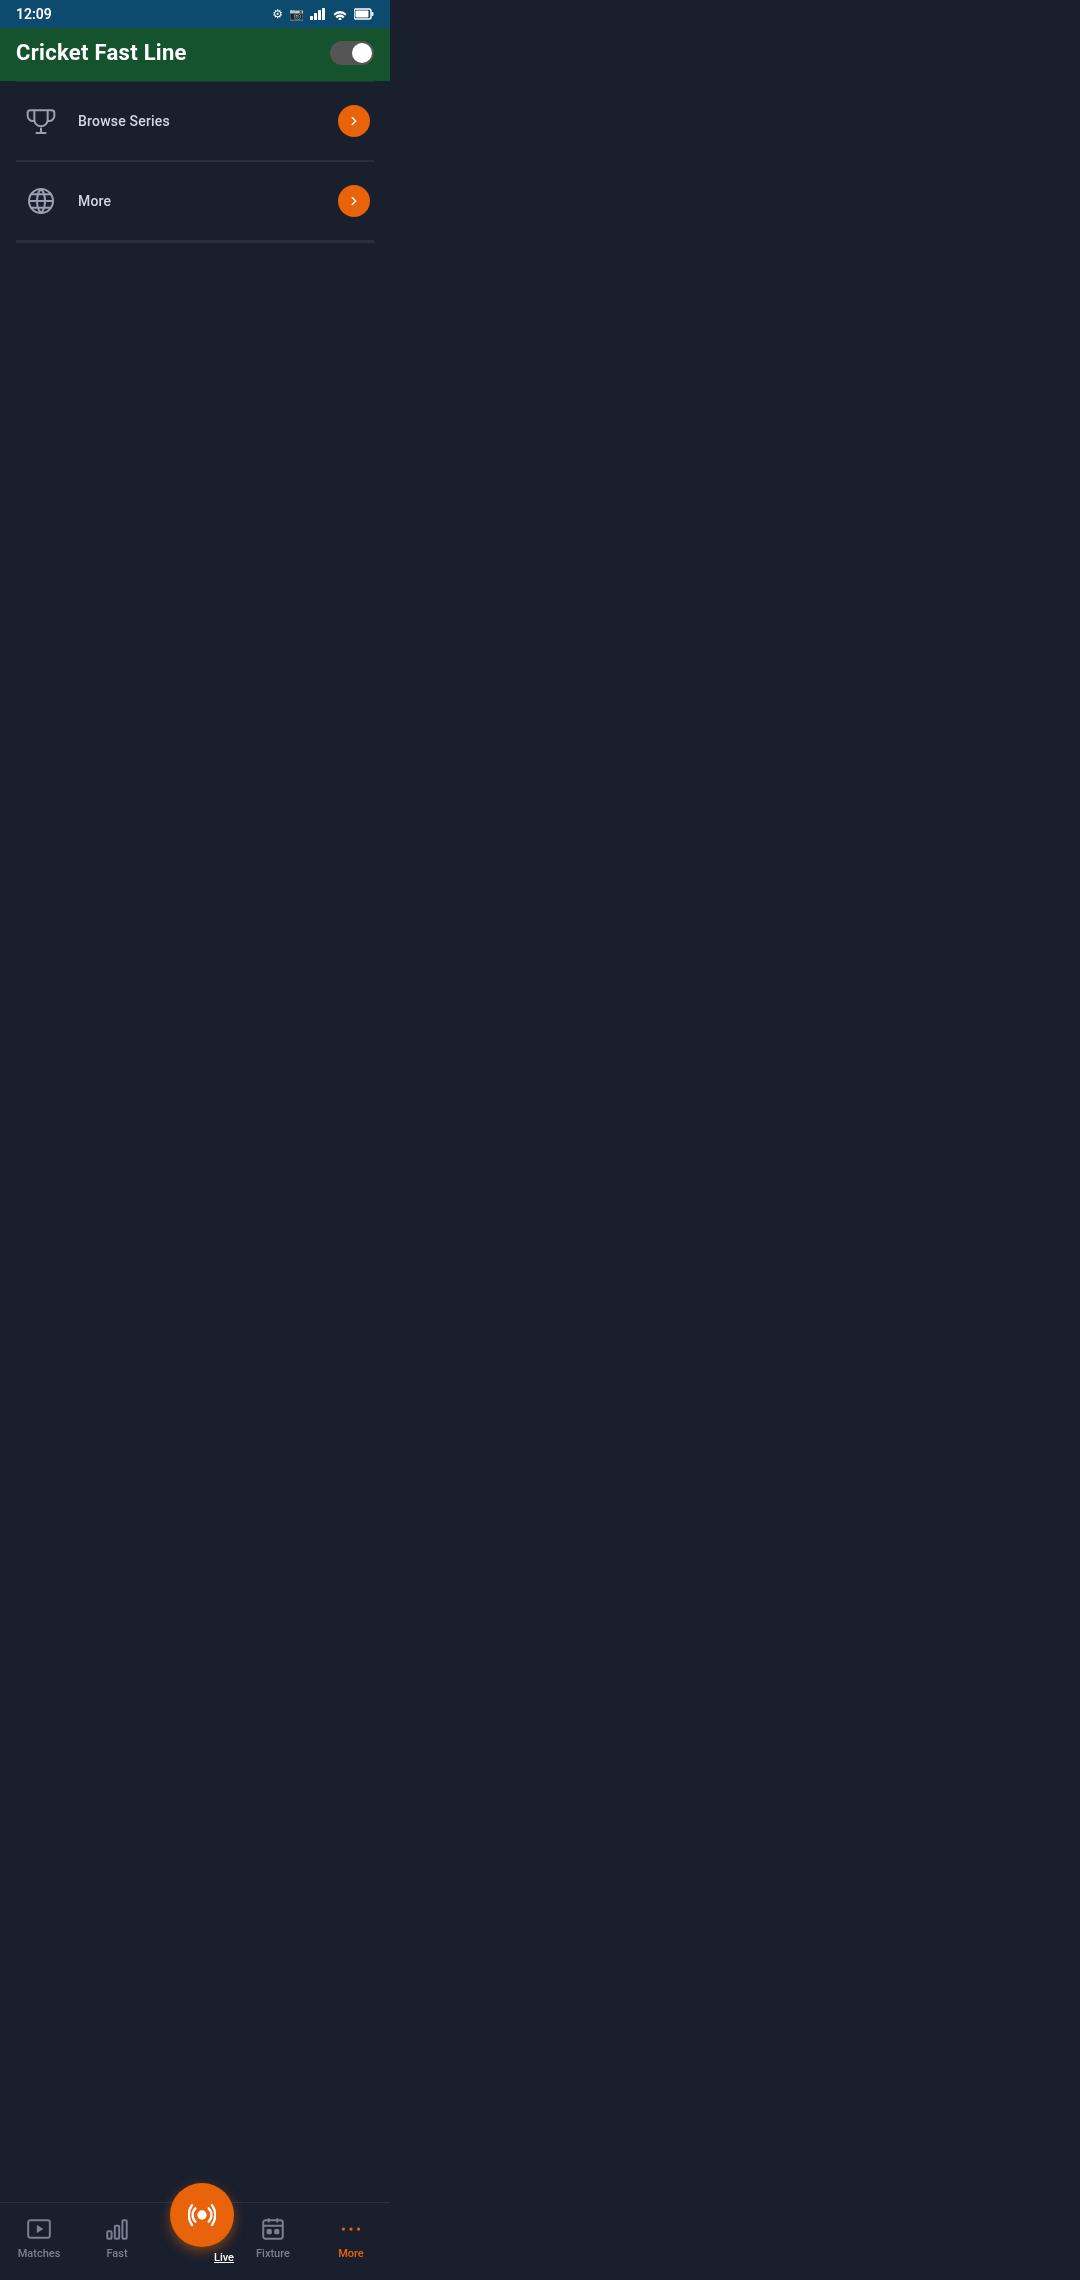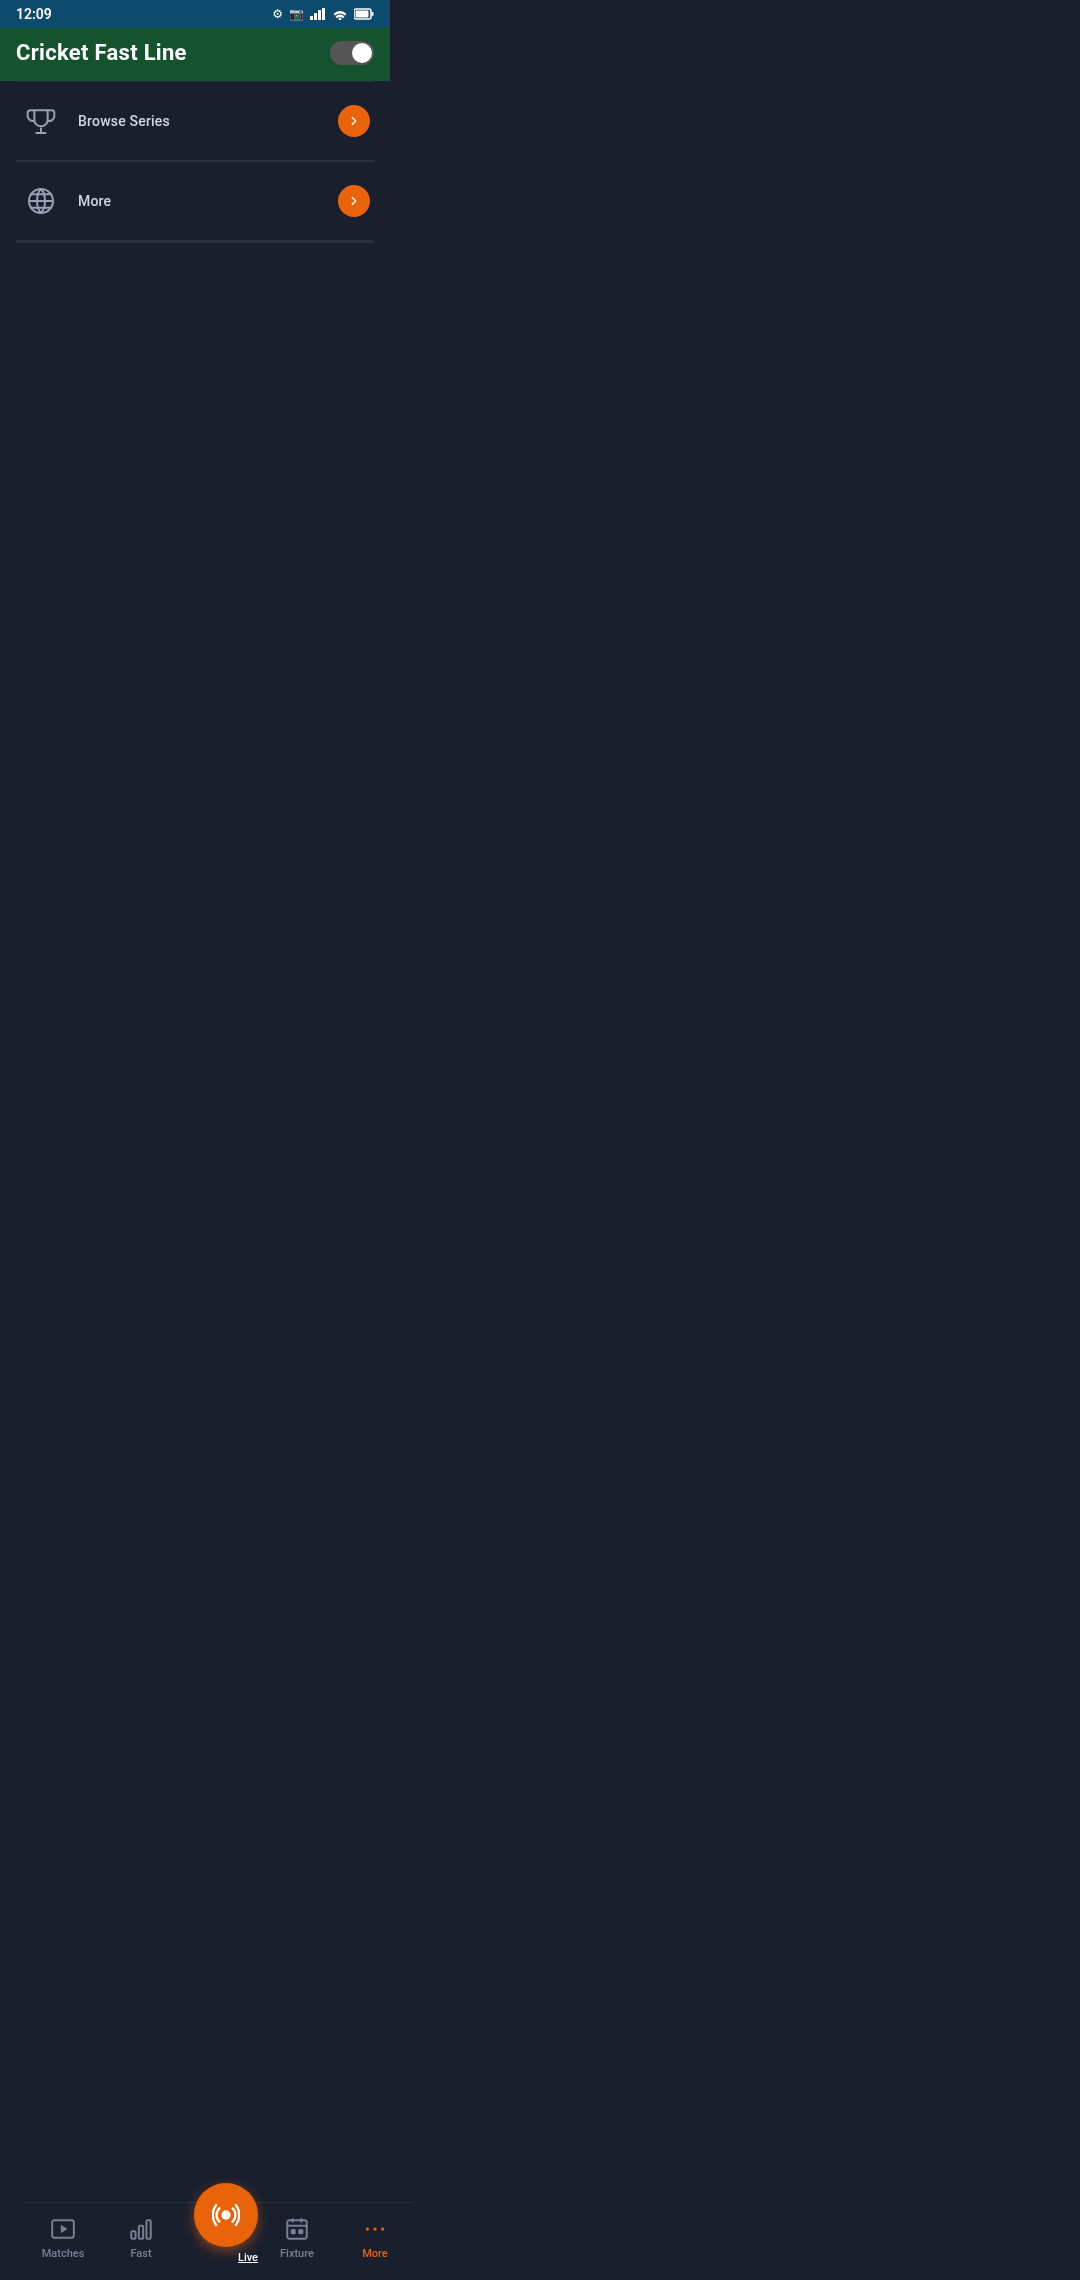--- a/index.html
+++ b/index.html
@@ -143,21 +143,20 @@
       bottom: 0;
       left: 0;
       width: 390px;
       background-color: #1a1f2e;
       border-top: 1px solid #2a3040;
       display: flex;
       align-items: flex-end;
       justify-content: space-around;
       padding: 8px 0 16px;
       z-index: 100;
-      margin-left: 24px;
     }
 
     .nav-item {
       display: flex;
       flex-direction: column;
       align-items: center;
       gap: 4px;
       cursor: pointer;
       flex: 1;
       padding: 4px 0;

